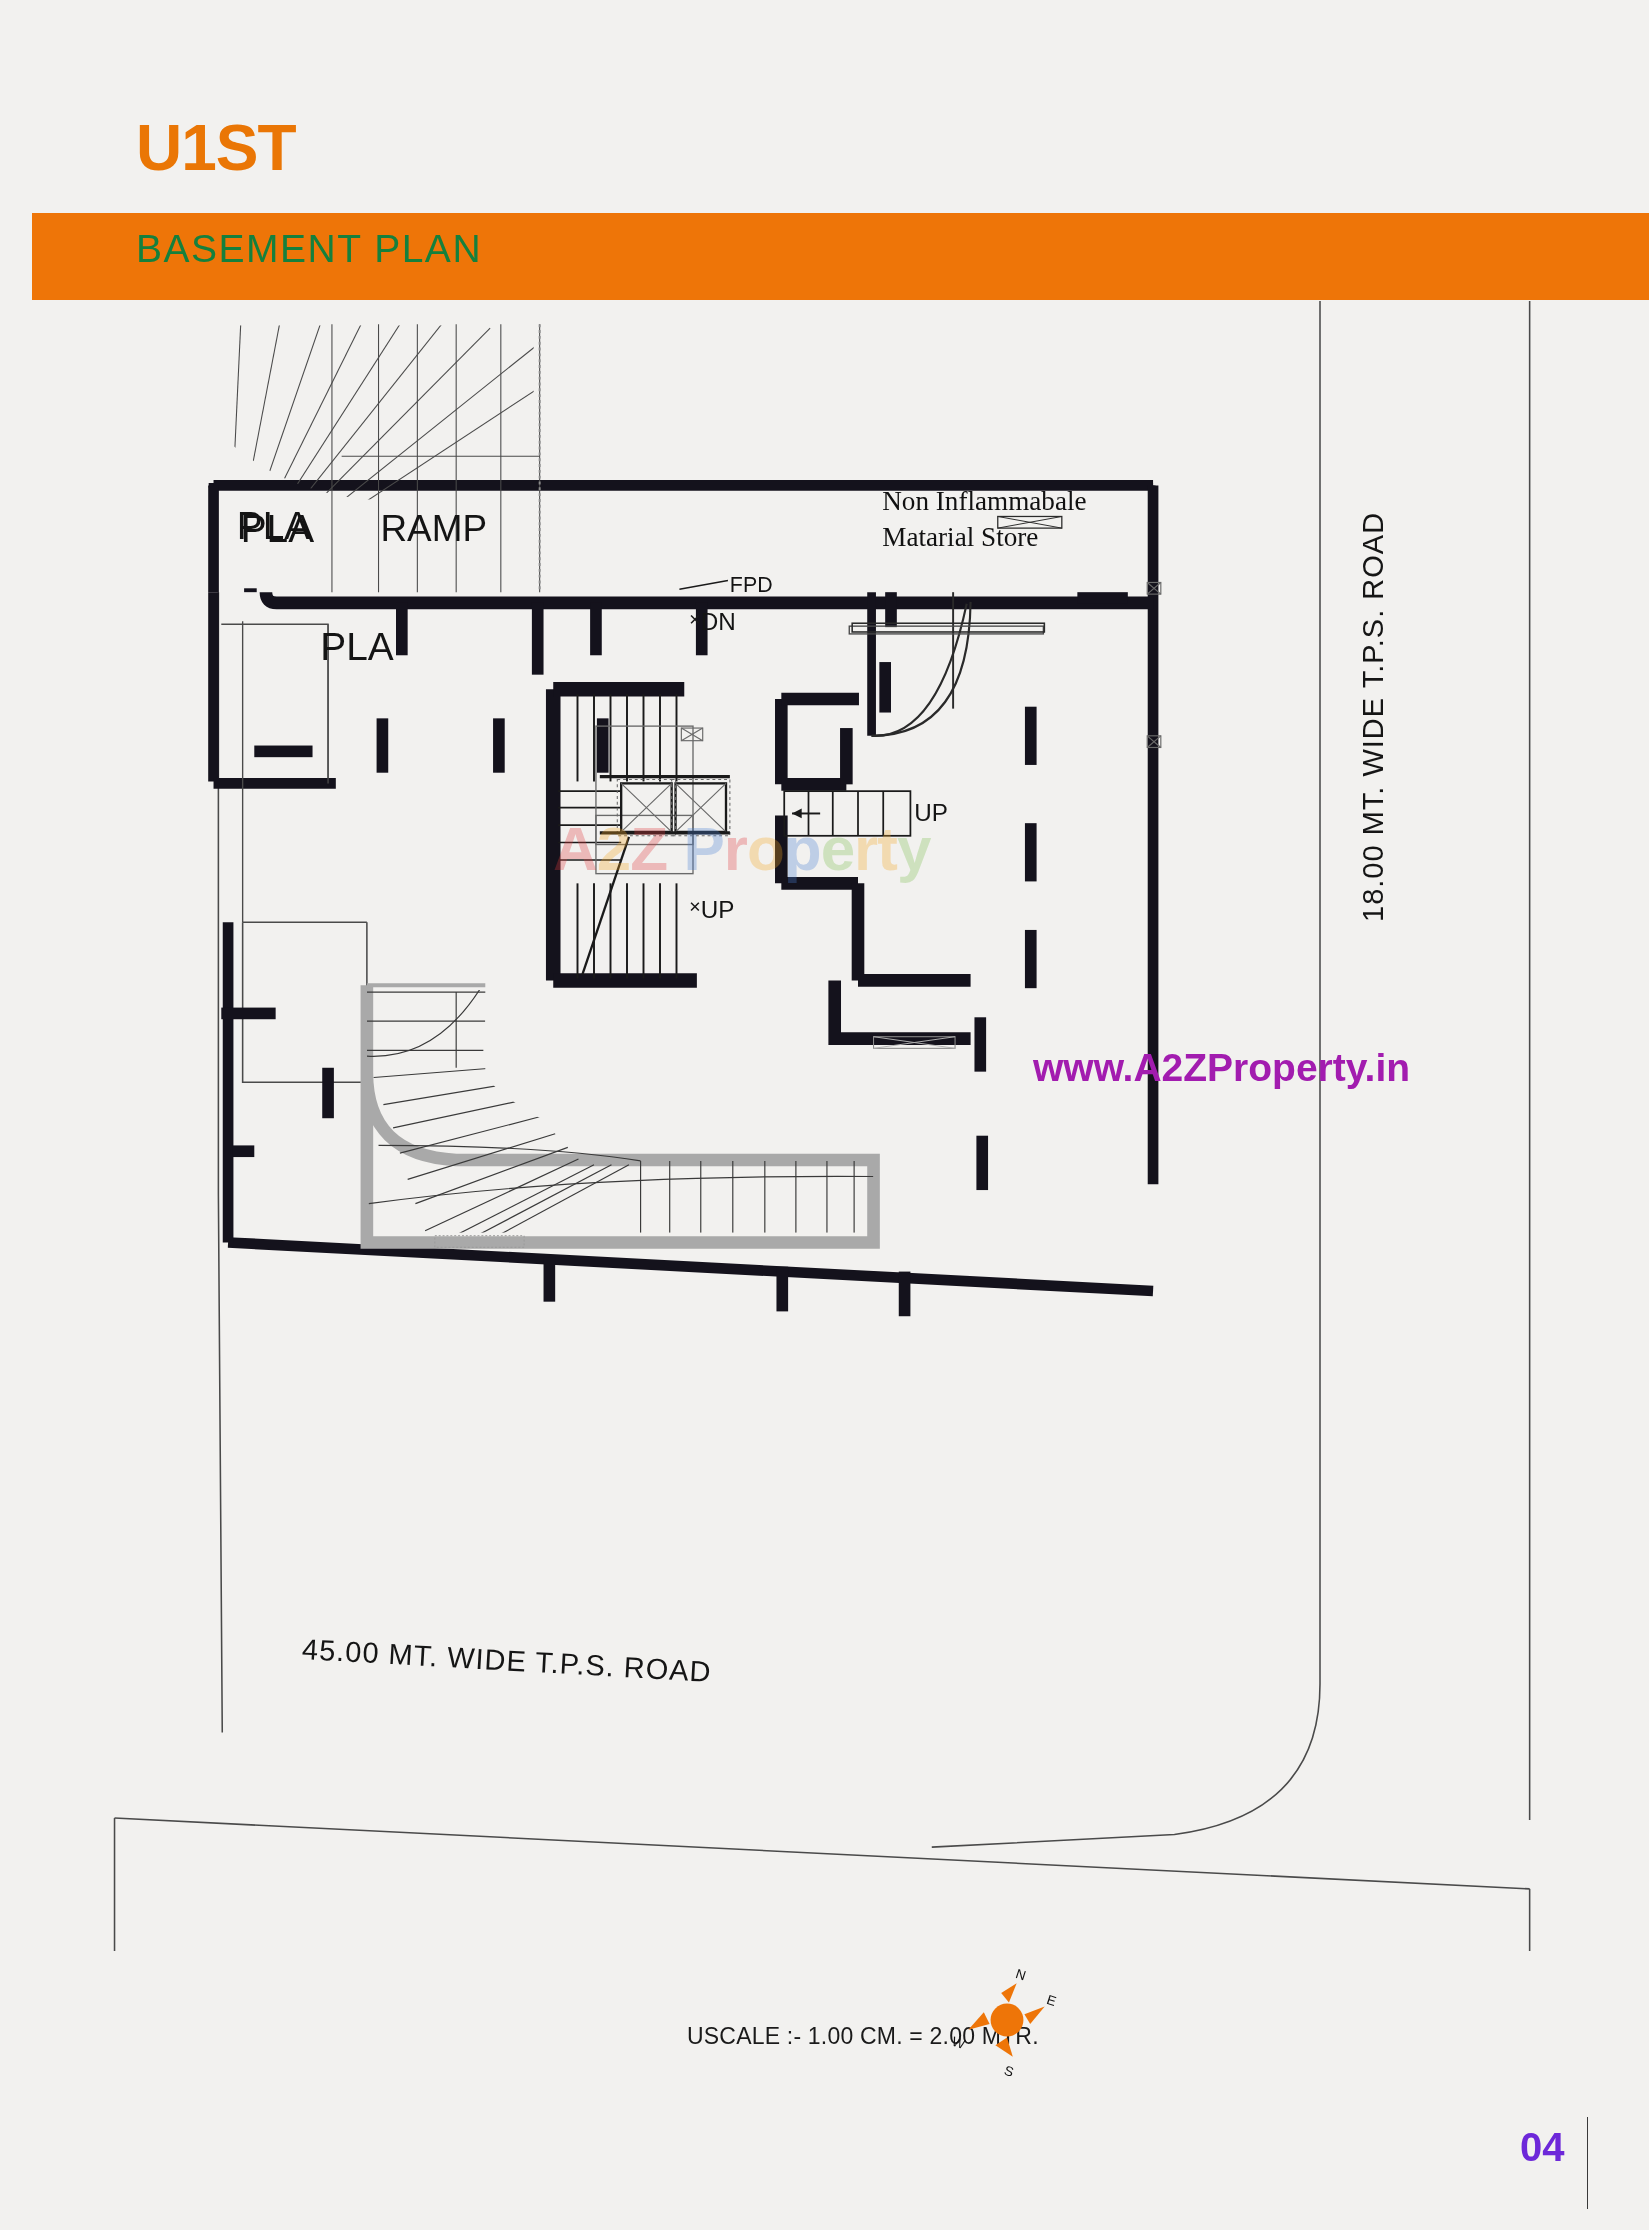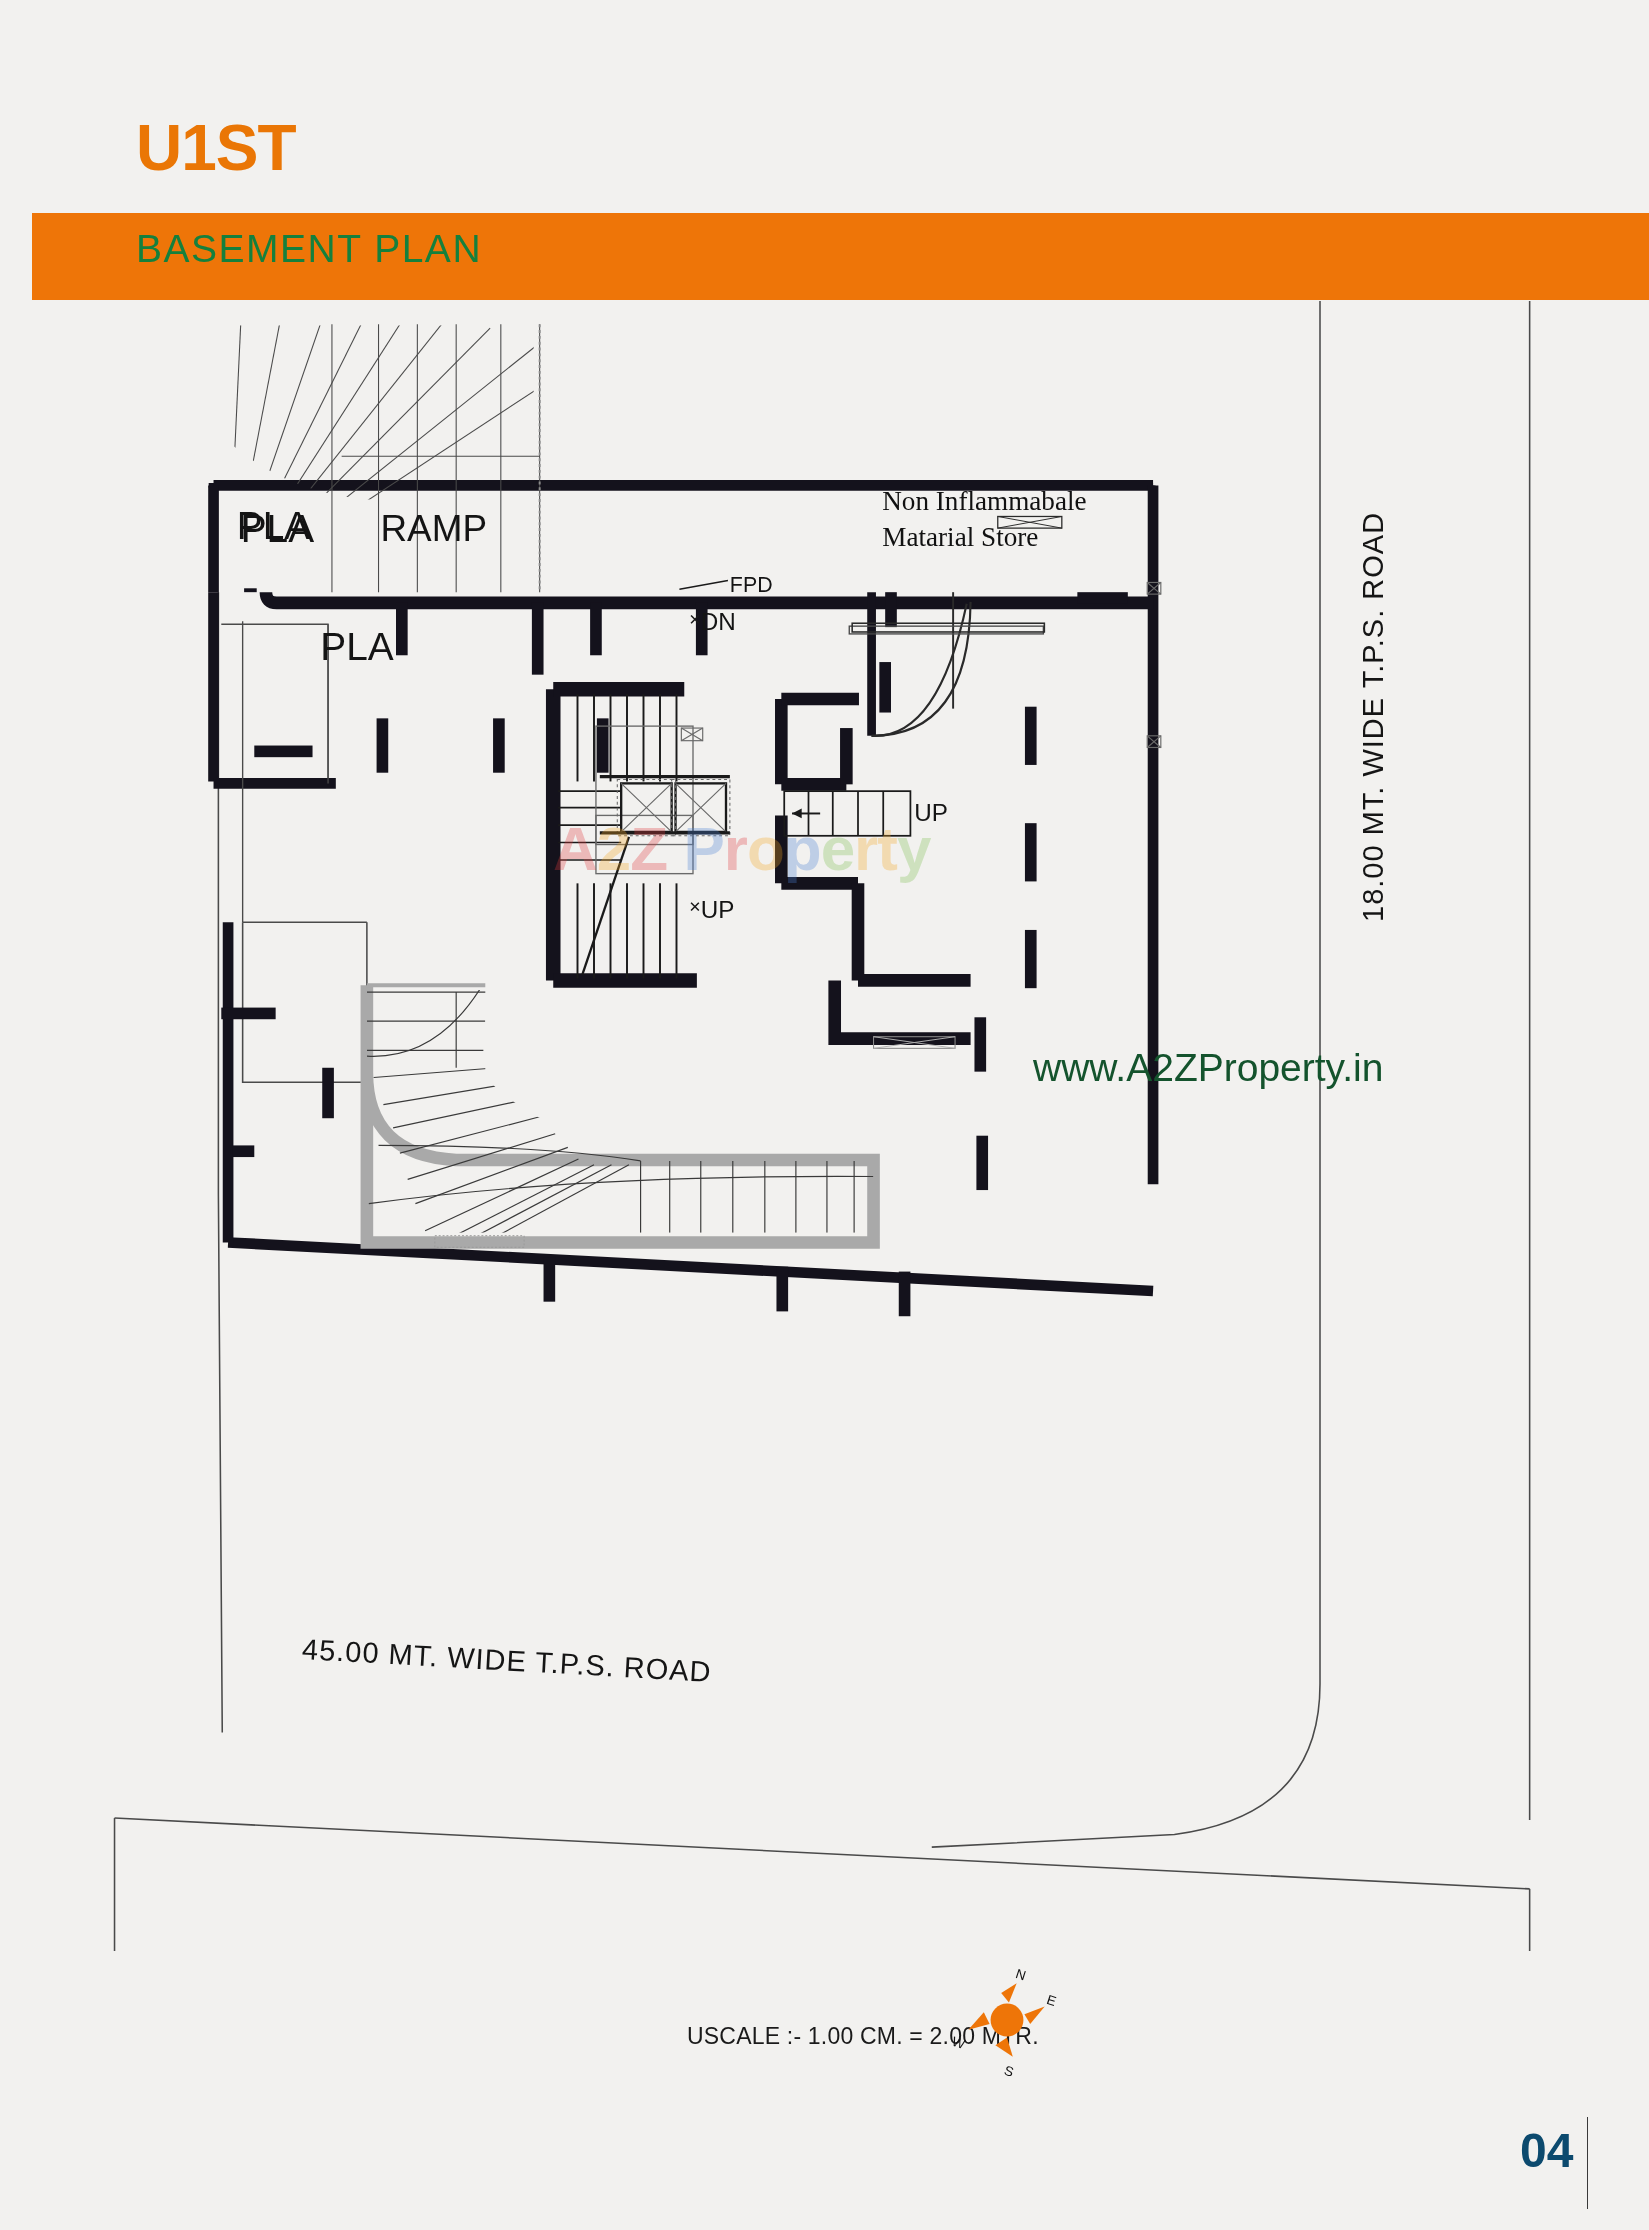--- a/index.html
+++ b/index.html
@@ -32,31 +32,31 @@
   
   .wm{position:absolute;pointer-events:none;user-select:none;}
   #watermark-logo{
     left:553px;top:813px;
     font-size:62px;font-weight:700;letter-spacing:-1px;
     white-space:nowrap;
   }
   #watermark-logo span{opacity:.30;}
   #watermark-url{
     left:1033px;top:1046px;
-    font-size:39px;font-weight:400;color:#14532d;white-space:nowrap;
+    font-size:39px;font-weight:700;color:#a21caf;white-space:nowrap;
   }
   
   #scale-note{
     position:absolute;left:687px;top:2023px;
     font-size:23px;color:#1a1a1a;white-space:nowrap;letter-spacing:0.2px;
   }
   #compass{position:absolute;left:949px;top:1960px;width:116px;height:121px;}
   #page-number{
     position:absolute;left:1520px;top:2127px;
-    font-size:48px;font-weight:700;color:#0c4a6e;line-height:1;
+    font-size:40px;font-weight:700;color:#6d28d9;line-height:1;
   }
   #page-rule{
     position:absolute;left:1587px;top:2117px;width:1px;height:92px;background:#3a3a3a;
   }
 </style>
 </head>
 <body>
 
 <div id="header-block">
   <div id="project-title">U1ST</div>

